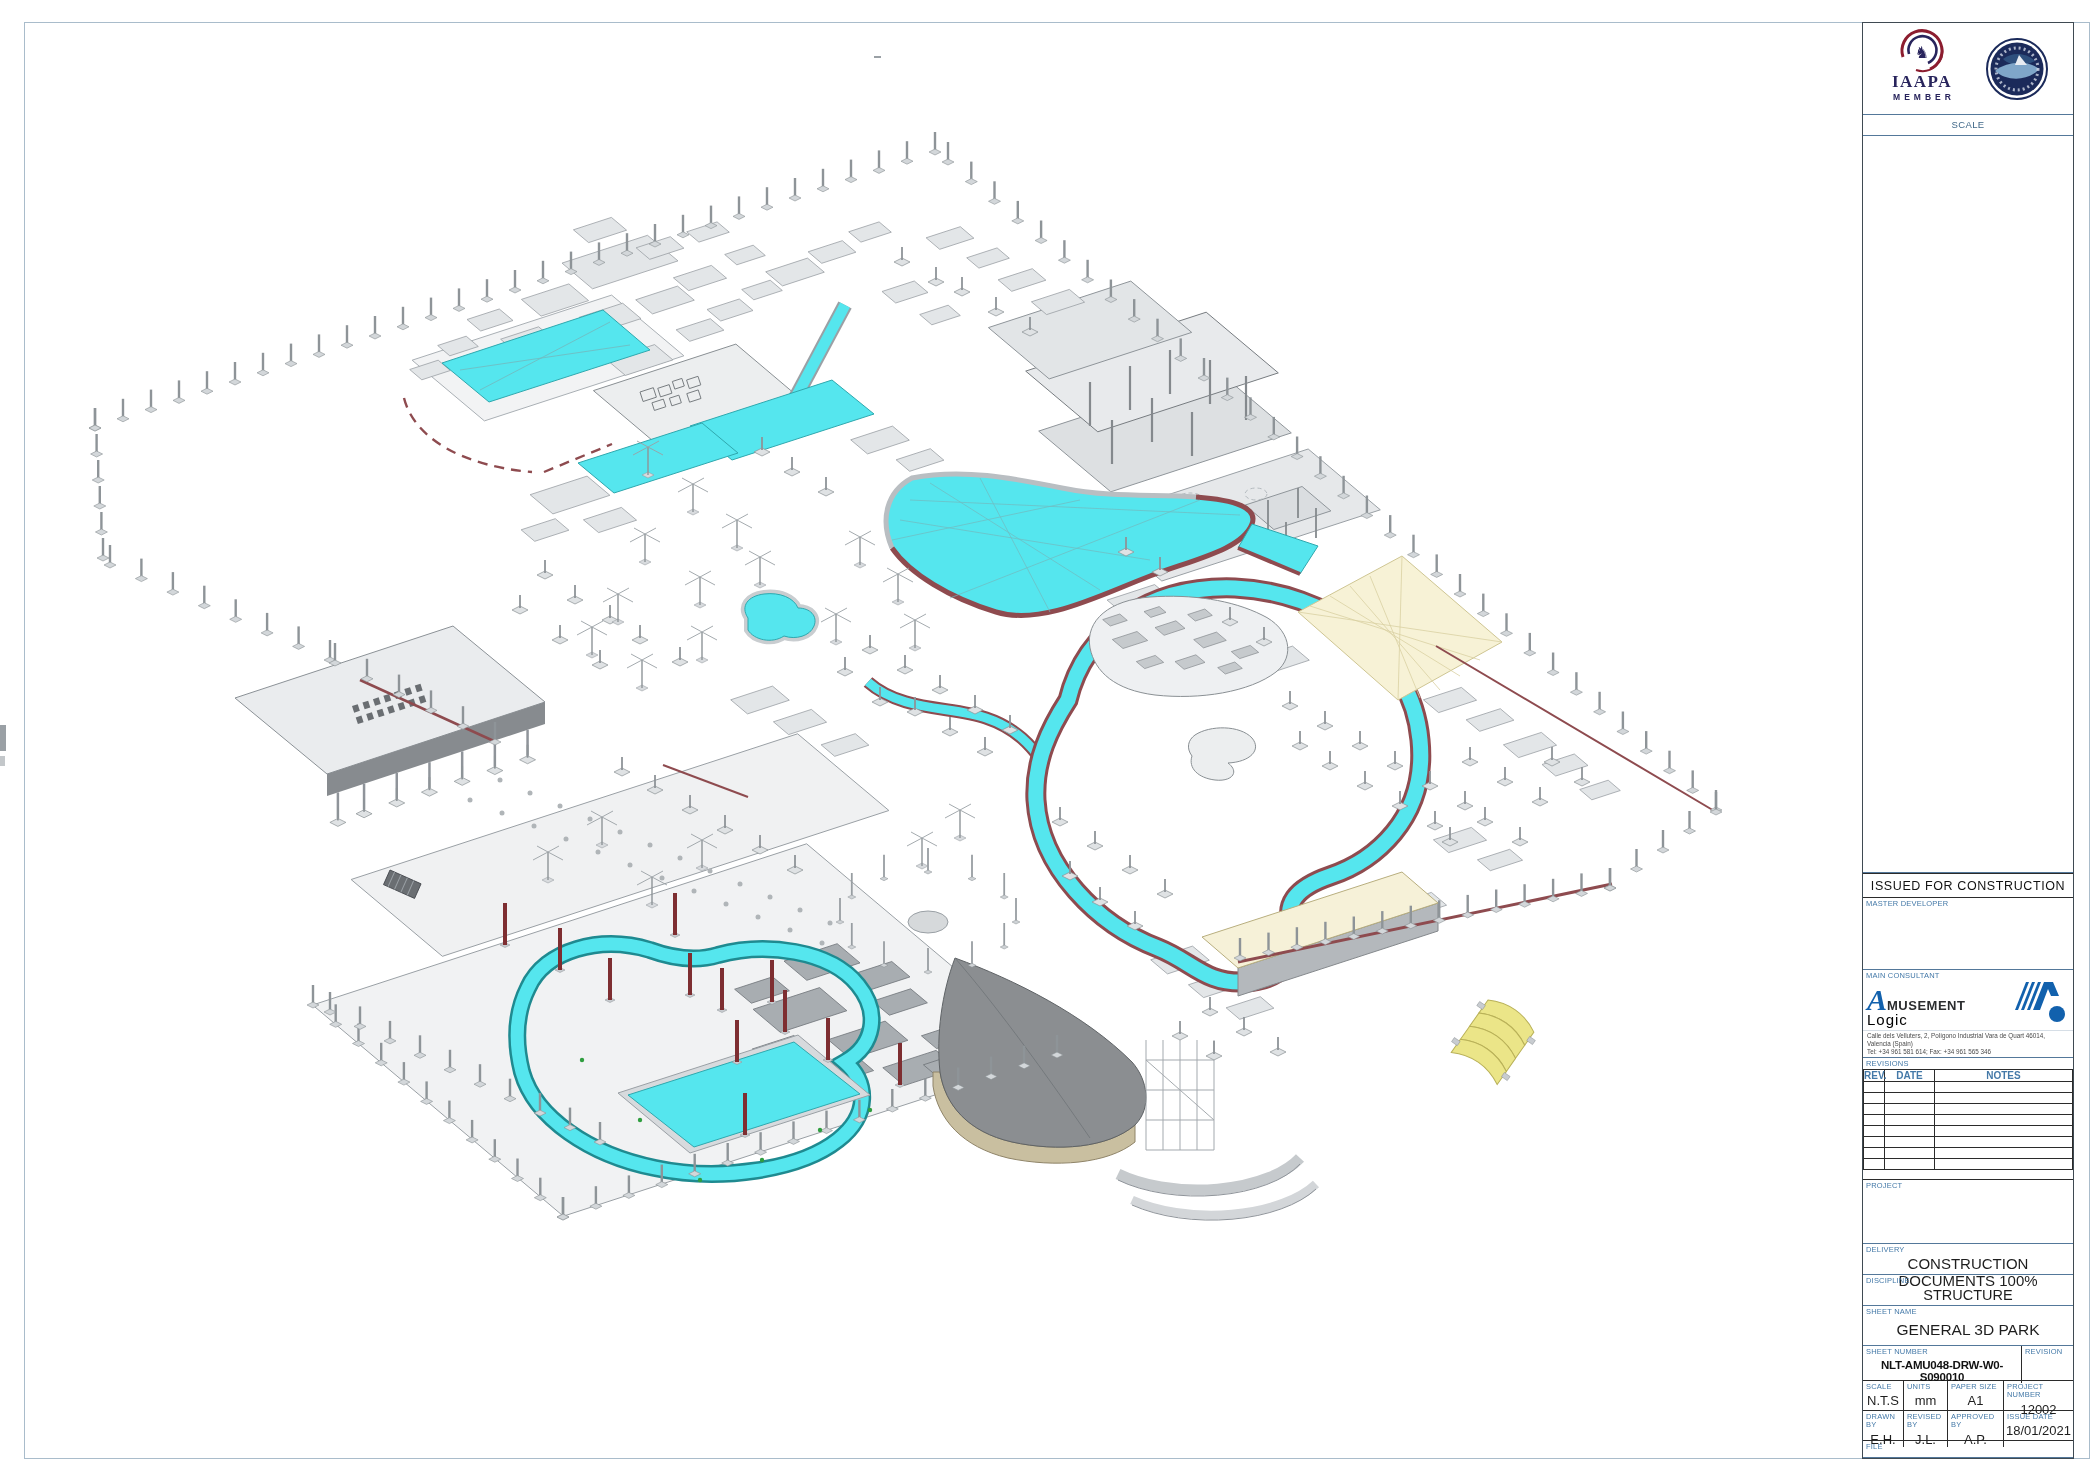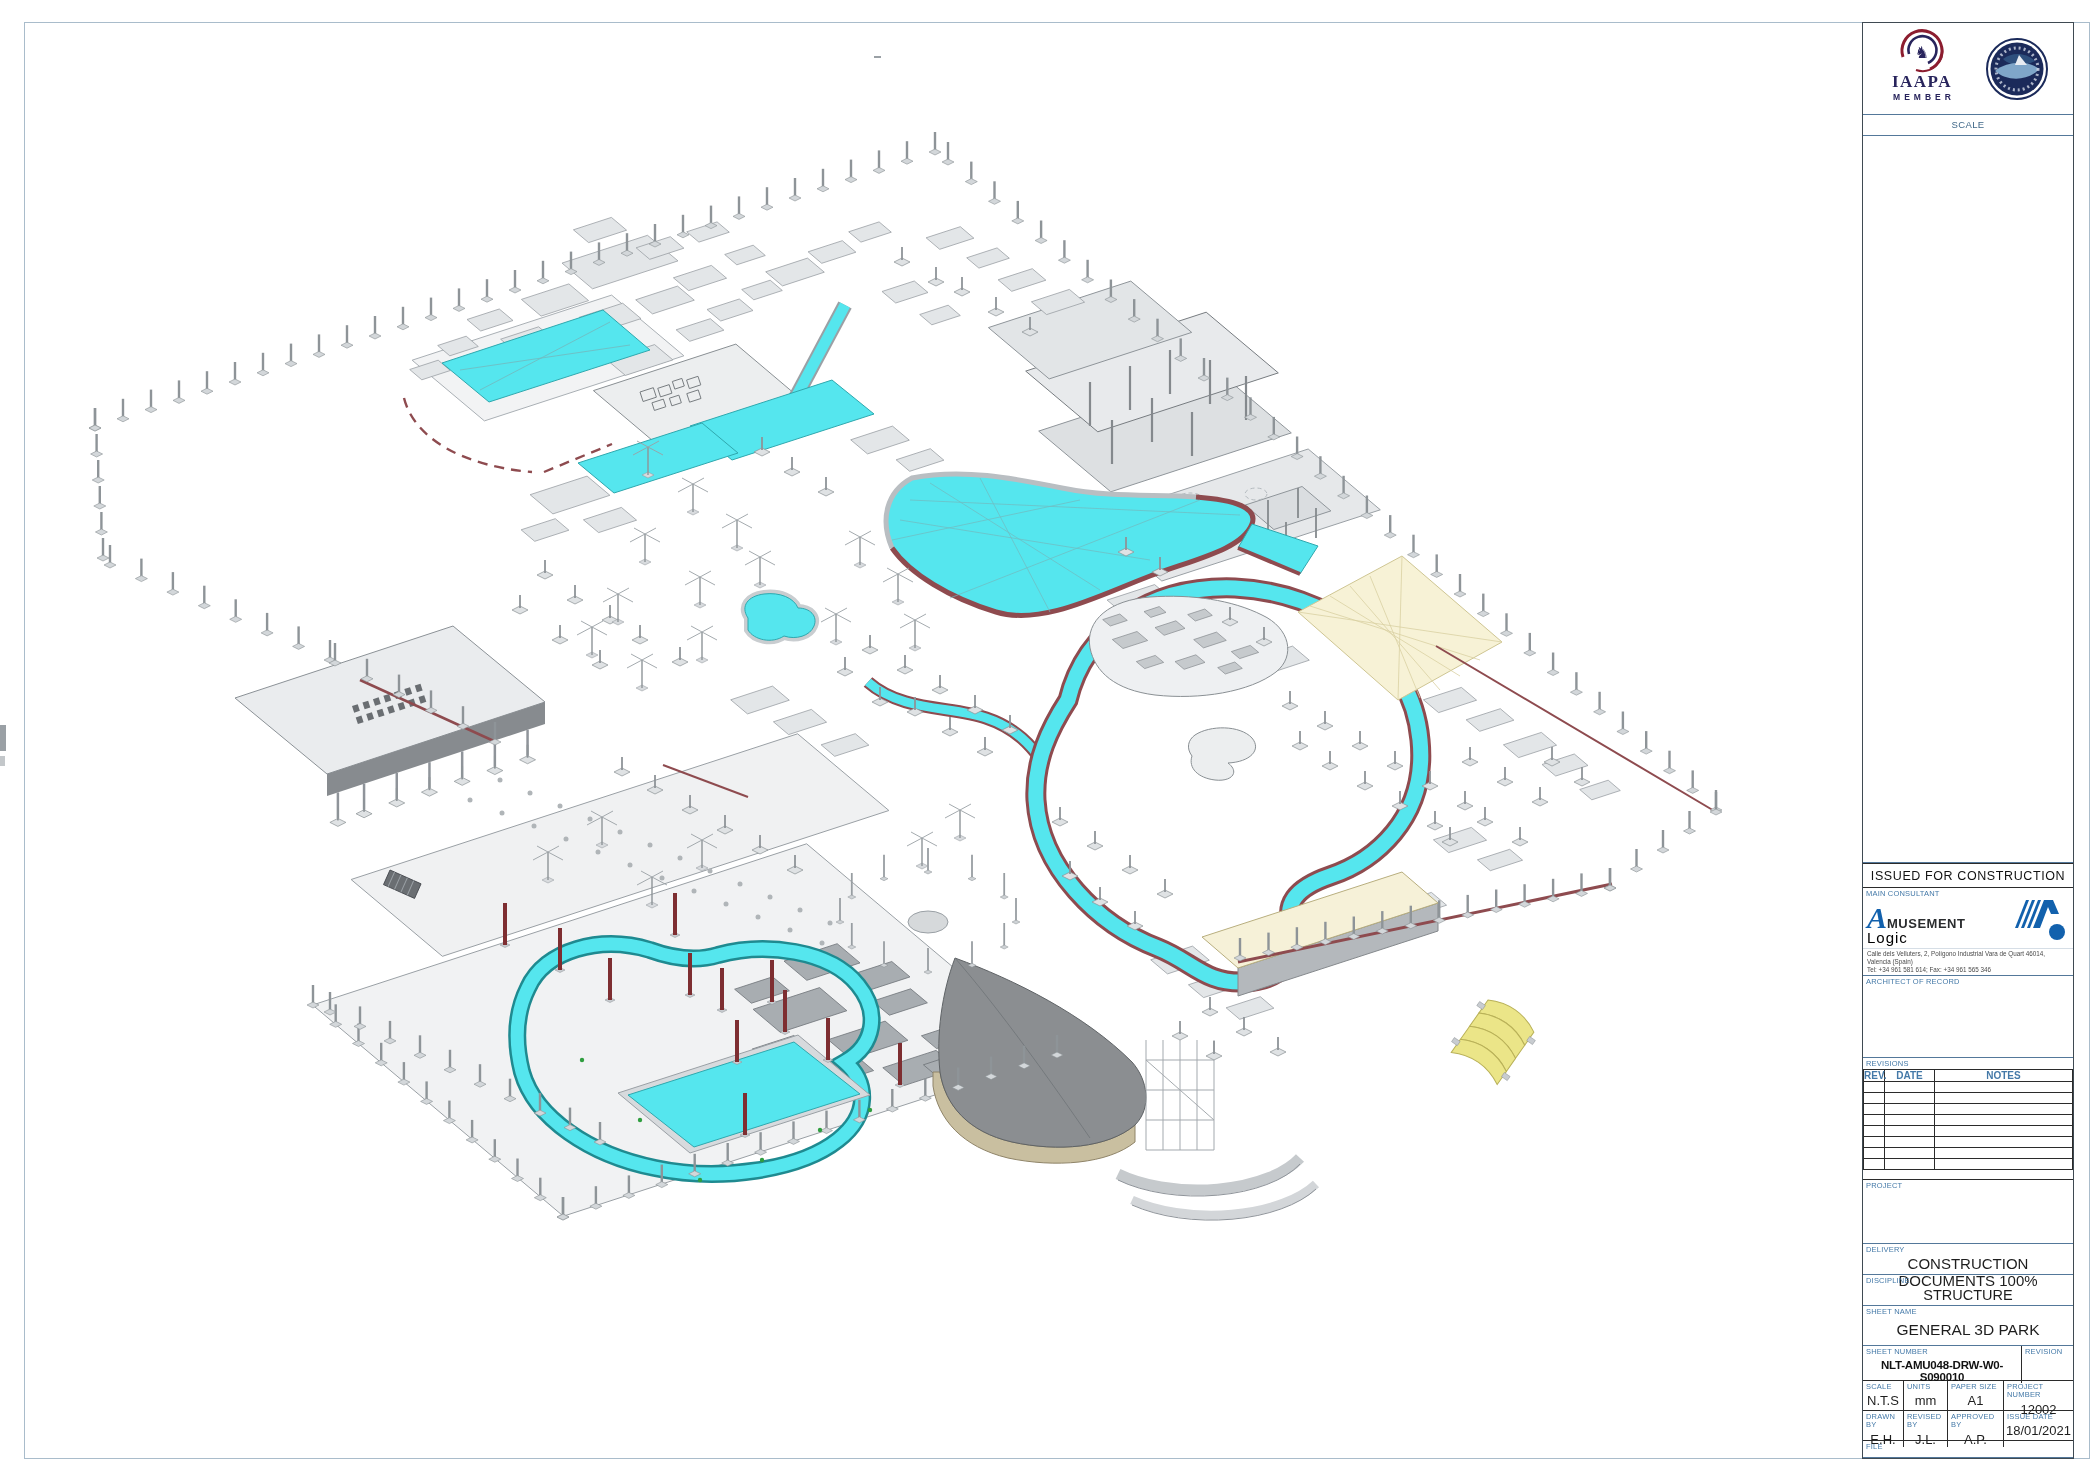--- a/index.html
+++ b/index.html
@@ -690,20 +690,23 @@
       <path d="M 2,-14 L 10,-4 L -2,-4 Z" fill="#e8ecf2"></path>
       <circle r="21" fill="none" stroke="#cfd6e4" stroke-width="3" stroke-dasharray="2 3" opacity="0.8"></circle>
     </svg>
   </div>
 
   <div class="sec legend-head">SCALE</div>
   <div class="legend-body"></div>
 
   <div class="sec issued">ISSUED FOR CONSTRUCTION</div>
 
+  <div class="sec master">
+    <div class="lbl">MASTER DEVELOPER</div>
+  </div>
 
   <div class="sec consultant">
     <div class="lbl">MAIN CONSULTANT</div>
     <div class="al-row">
       <div class="al-text">
         <span class="al-a">A</span><span class="al-rest">MUSEMENT</span><br>
         <span class="al-logic">Logic</span>
       </div>
       <svg width="56" height="46" viewBox="0 0 56 46">
         <g fill="#1261ad">
@@ -715,23 +718,20 @@
         <circle cx="44" cy="34" r="8" fill="#1261ad"></circle>
       </svg>
     </div>
     <div class="al-addr">
       <div>Calle dels Velluters, 2, Polígono Industrial Vara de Quart 46014, Valencia (Spain)</div>
       <div>Tel: +34 961 581 614; Fax: +34 961 565 346</div>
       <div>E: info@amusementlogic.es W: www.amusementlogic.es</div>
     </div>
   </div>
 
-  <div class="sec architect">
-    <div class="lbl">ARCHITECT OF RECORD</div>
-  </div>
 
   <div class="sec revwrap">
     <div class="lbl">REVISIONS</div>
     <table class="revtable">
       <thead>
         <tr>
           <th class="col-rev">REV.</th>
           <th class="col-date">DATE</th>
           <th>NOTES</th>
         </tr>

